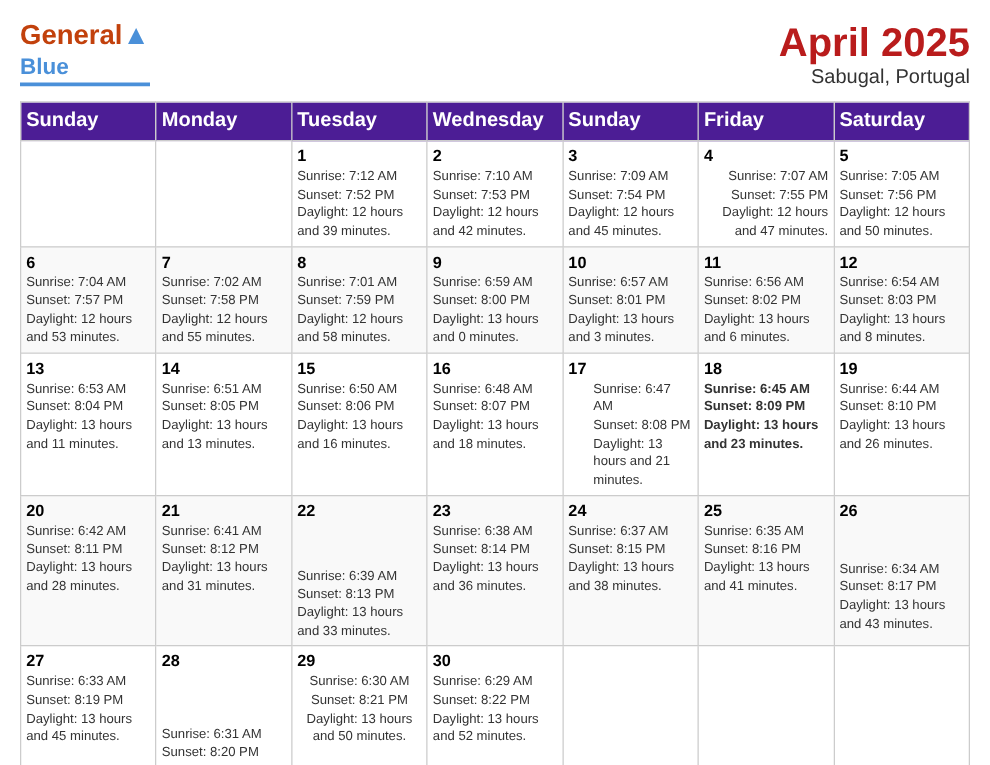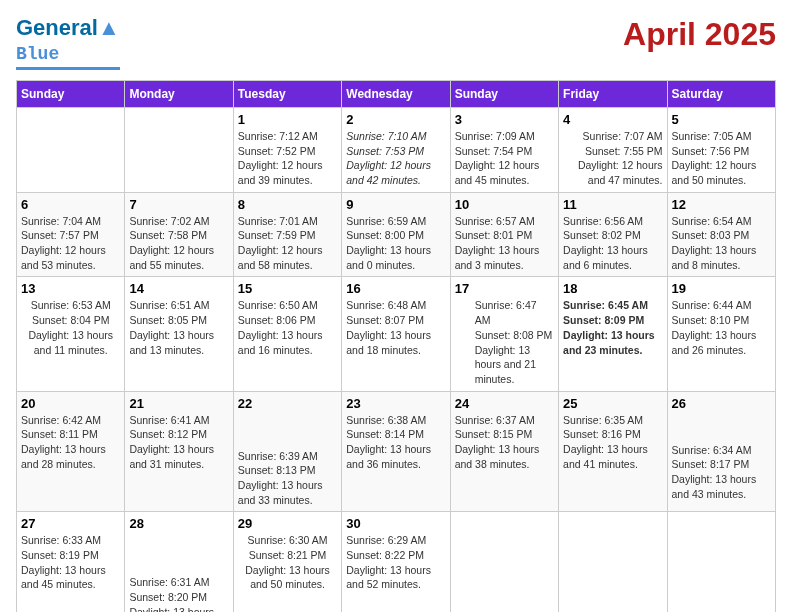--- a/index.html
+++ b/index.html
@@ -21,21 +21,21 @@
       flex-direction: column;
       align-items: flex-start;
     }
     .logo-text {
       font-size: 22px;
       font-weight: bold;
       color: #1a3a6b;
       line-height: 1.1;
     }
     .logo-text span {
-      color: #0369a1;
+      color: #c2410c;
     }
     .logo-underline {
       width: 100%;
       height: 3px;
       background: #4a90d9;
       margin-top: 2px;
     }
     .title-block {
       text-align: right;
     }
@@ -47,24 +47,24 @@
     .title-location {
       font-size: 16px;
       color: #333;
     }
     table {
       width: 100%;
       border-collapse: collapse;
       font-size: 11px;
     }
     thead tr th {
-      background: #6d28d9;
+      background: #4c1d95;
       color: #fff;
       font-weight: bold;
-      font-size: 12px;
+      font-size: 16px;
       padding: 6px 4px;
       text-align: left;
       border: 1px solid #ccc;
     }
     tbody tr td {
       border: 1px solid #ccc;
       vertical-align: top;
       padding: 4px 4px;
       min-height: 80px;
       width: 107px;
@@ -87,26 +87,27 @@
       background: #fff;
     }
   </style>
 </head>
 <body>
 
 <div class="header">
   <div class="logo">
     <div class="logo-text">
       <span>General</span><span style="color:#4a90d9">▲</span><br>
-      <span style="color:#4a90d9;font-size:18px;font-family:Liberation Mono, monospace;">Blue</span>
+      <span style="color:#4a90d9;font-size:18px;">Blue</span>
     </div>
     <div class="logo-underline"></div>
   </div>
   <div class="title-block">
     <div class="title-month">April 2025</div>
+    <div class="title-location">Sabugal, Portugal</div>
   </div>
 </div>
 
 <table>
   <thead>
     <tr>
     <th>Sunday</th>
         <th>Monday</th>
         <th>Tuesday</th>
         <th>Wednesday</th>
@@ -120,21 +121,21 @@
         <td class="empty"></td>
         <td class="empty"></td>
         <td>
           <div class="day-num">1</div>
           <div class="day-info" style="white-space: pre-line;">Sunrise: 7:12 AM
 Sunset: 7:52 PM
 Daylight: 12 hours and 39 minutes.</div>
         </td>
         <td>
           <div class="day-num">2</div>
-          <div class="day-info" style="white-space: pre-line; font-style: italic;">Sunrise: 7:10 AM
+          <div class="day-info" style="white-space: pre-line;">Sunrise: 7:10 AM
 Sunset: 7:53 PM
 Daylight: 12 hours and 42 minutes.</div>
         </td>
         <td>
           <div class="day-num">3</div>
           <div class="day-info" style="white-space: pre-line;">Sunrise: 7:09 AM
 Sunset: 7:54 PM
 Daylight: 12 hours and 45 minutes.</div>
         </td>
         <td>
@@ -190,21 +191,21 @@
         <td>
           <div class="day-num">12</div>
           <div class="day-info" style="white-space: pre-line;">Sunrise: 6:54 AM
 Sunset: 8:03 PM
 Daylight: 13 hours and 8 minutes.</div>
         </td>
       </tr>
       <tr>
         <td>
           <div class="day-num">13</div>
-          <div class="day-info" style="white-space: pre-line; text-align: center;">Sunrise: 6:53 AM
+          <div class="day-info" style="white-space: pre-line;">Sunrise: 6:53 AM
 Sunset: 8:04 PM
 Daylight: 13 hours and 11 minutes.</div>
         </td>
         <td>
           <div class="day-num">14</div>
           <div class="day-info" style="white-space: pre-line;">Sunrise: 6:51 AM
 Sunset: 8:05 PM
 Daylight: 13 hours and 13 minutes.</div>
         </td>
         <td>

